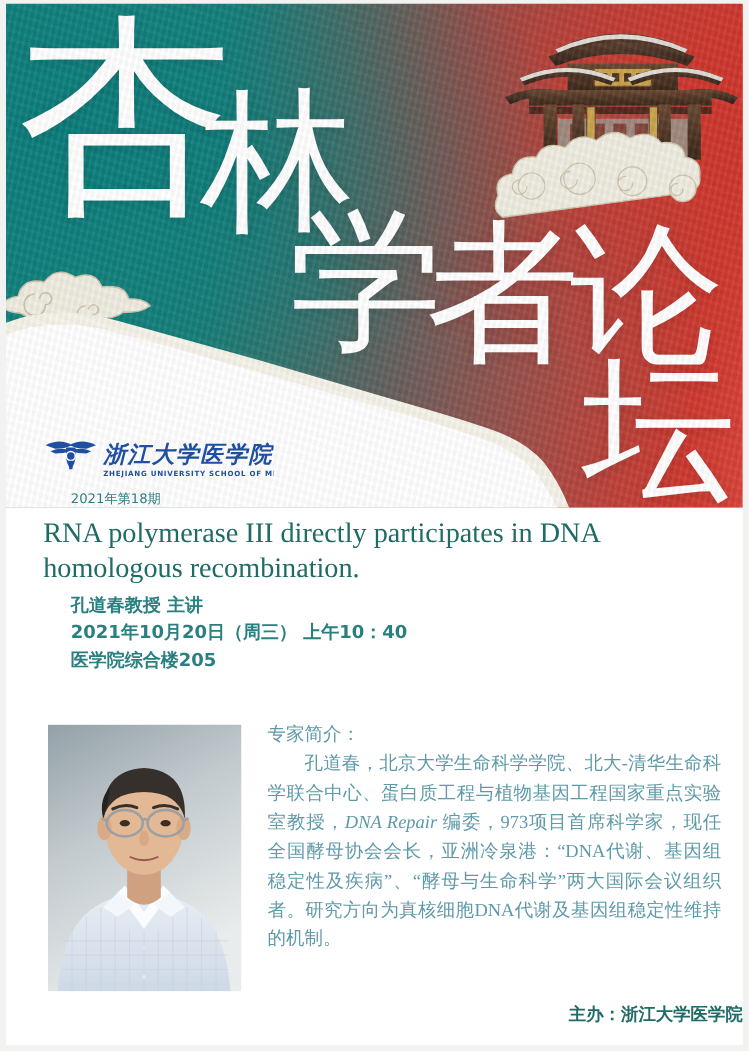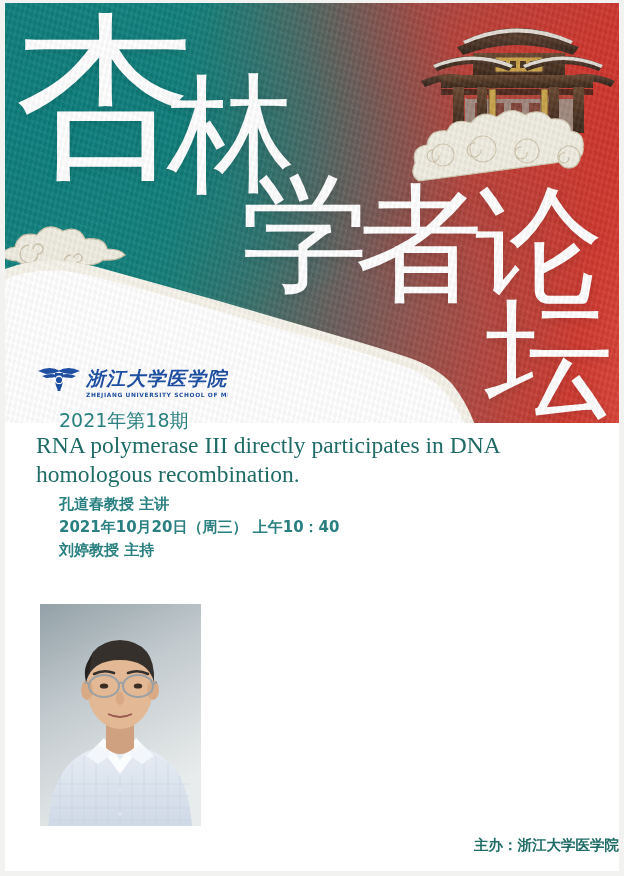--- a/index.html
+++ b/index.html
@@ -106,21 +106,21 @@
   .logo {
     position: absolute;
     left: 31px; top: 8px;
     width: 192px; height: 40px;
   }
 
   
   .issue {
     position: absolute;
     left: 54px; top: 53px;
-    font-size: 19px;
+    font-size: 11px;
     color: #2a7f80;
     font-family: "DejaVu Sans", "Liberation Sans", sans-serif;
     white-space: nowrap;
   }
 
   
   .talk-title {
     position: absolute;
     left: 31px; top: 76px;
     width: 560px;
@@ -308,21 +308,21 @@
         <text x="50" y="34" font-family="'DejaVu Sans','Liberation Sans',sans-serif" font-size="5.9" font-weight="bold" fill="#1f4fa0" letter-spacing="0.62">ZHEJIANG UNIVERSITY SCHOOL OF MEDICINE</text>
       </svg>
 
       <div class="issue">2021年第18期</div>
 
       <div class="talk-title">RNA polymerase III directly participates in DNA homologous recombination.</div>
 
       <div class="details">
         <div class="row">孔道春教授  主讲</div>
         <div class="row">2021年10月20日（周三） 上午10：40</div>
-        <div class="row">刘婷教授  主持</div>
+        <div class="row">医学院综合楼205</div>
       </div>
 
       <div class="portrait">
         <svg viewBox="0 0 161 222" preserveAspectRatio="xMidYMid slice">
           <defs>
             <linearGradient id="bgp" x1="0" y1="0" x2="0.4" y2="1">
               <stop offset="0%" stop-color="#93a1a8"></stop>
               <stop offset="45%" stop-color="#c2cace"></stop>
               <stop offset="100%" stop-color="#e9ecec"></stop>
             </linearGradient>
@@ -372,17 +372,21 @@
           <g stroke="#c3d0e0" stroke-width=".6" opacity=".8">
             <path d="M20 222 V170 M32 222 V160 M44 222 V152 M56 222 V160 M68 222 V172 M80 222 V172 M92 222 V172 M104 222 V160 M116 222 V152 M128 222 V160 M140 222 V172"></path>
             <path d="M12 180 H150 M12 192 H150 M12 204 H150 M12 216 H150"></path>
           </g>
 
           <circle cx="80" cy="186" r="1.8" fill="#dfe6ee"></circle>
           <circle cx="80" cy="210" r="1.8" fill="#dfe6ee"></circle>
         </svg>
       </div>
 
+      <div class="bio">
+        <span class="bio-head">专家简介：</span>
+        <span class="bio-body"><span>孔道春，北京大学生命科学学院、北大-清华生命科学联合中心、蛋白质工程与植物基因工程国家重点实验室教授，</span><span class="journal">DNA Repair</span><span> 编委，973项目首席科学家，现任全国酵母协会会长，亚洲冷泉港：“DNA代谢、基因组稳定性及疾病”、“酵母与生命科学”两大国际会议组织者。研究方向为真核细胞DNA代谢及基因组稳定性维持的机制。</span></span>
+      </div>
 
       <div class="footer">主办：浙江大学医学院</div>
     </div>
   </div>
 </div>
 
 </body></html>

